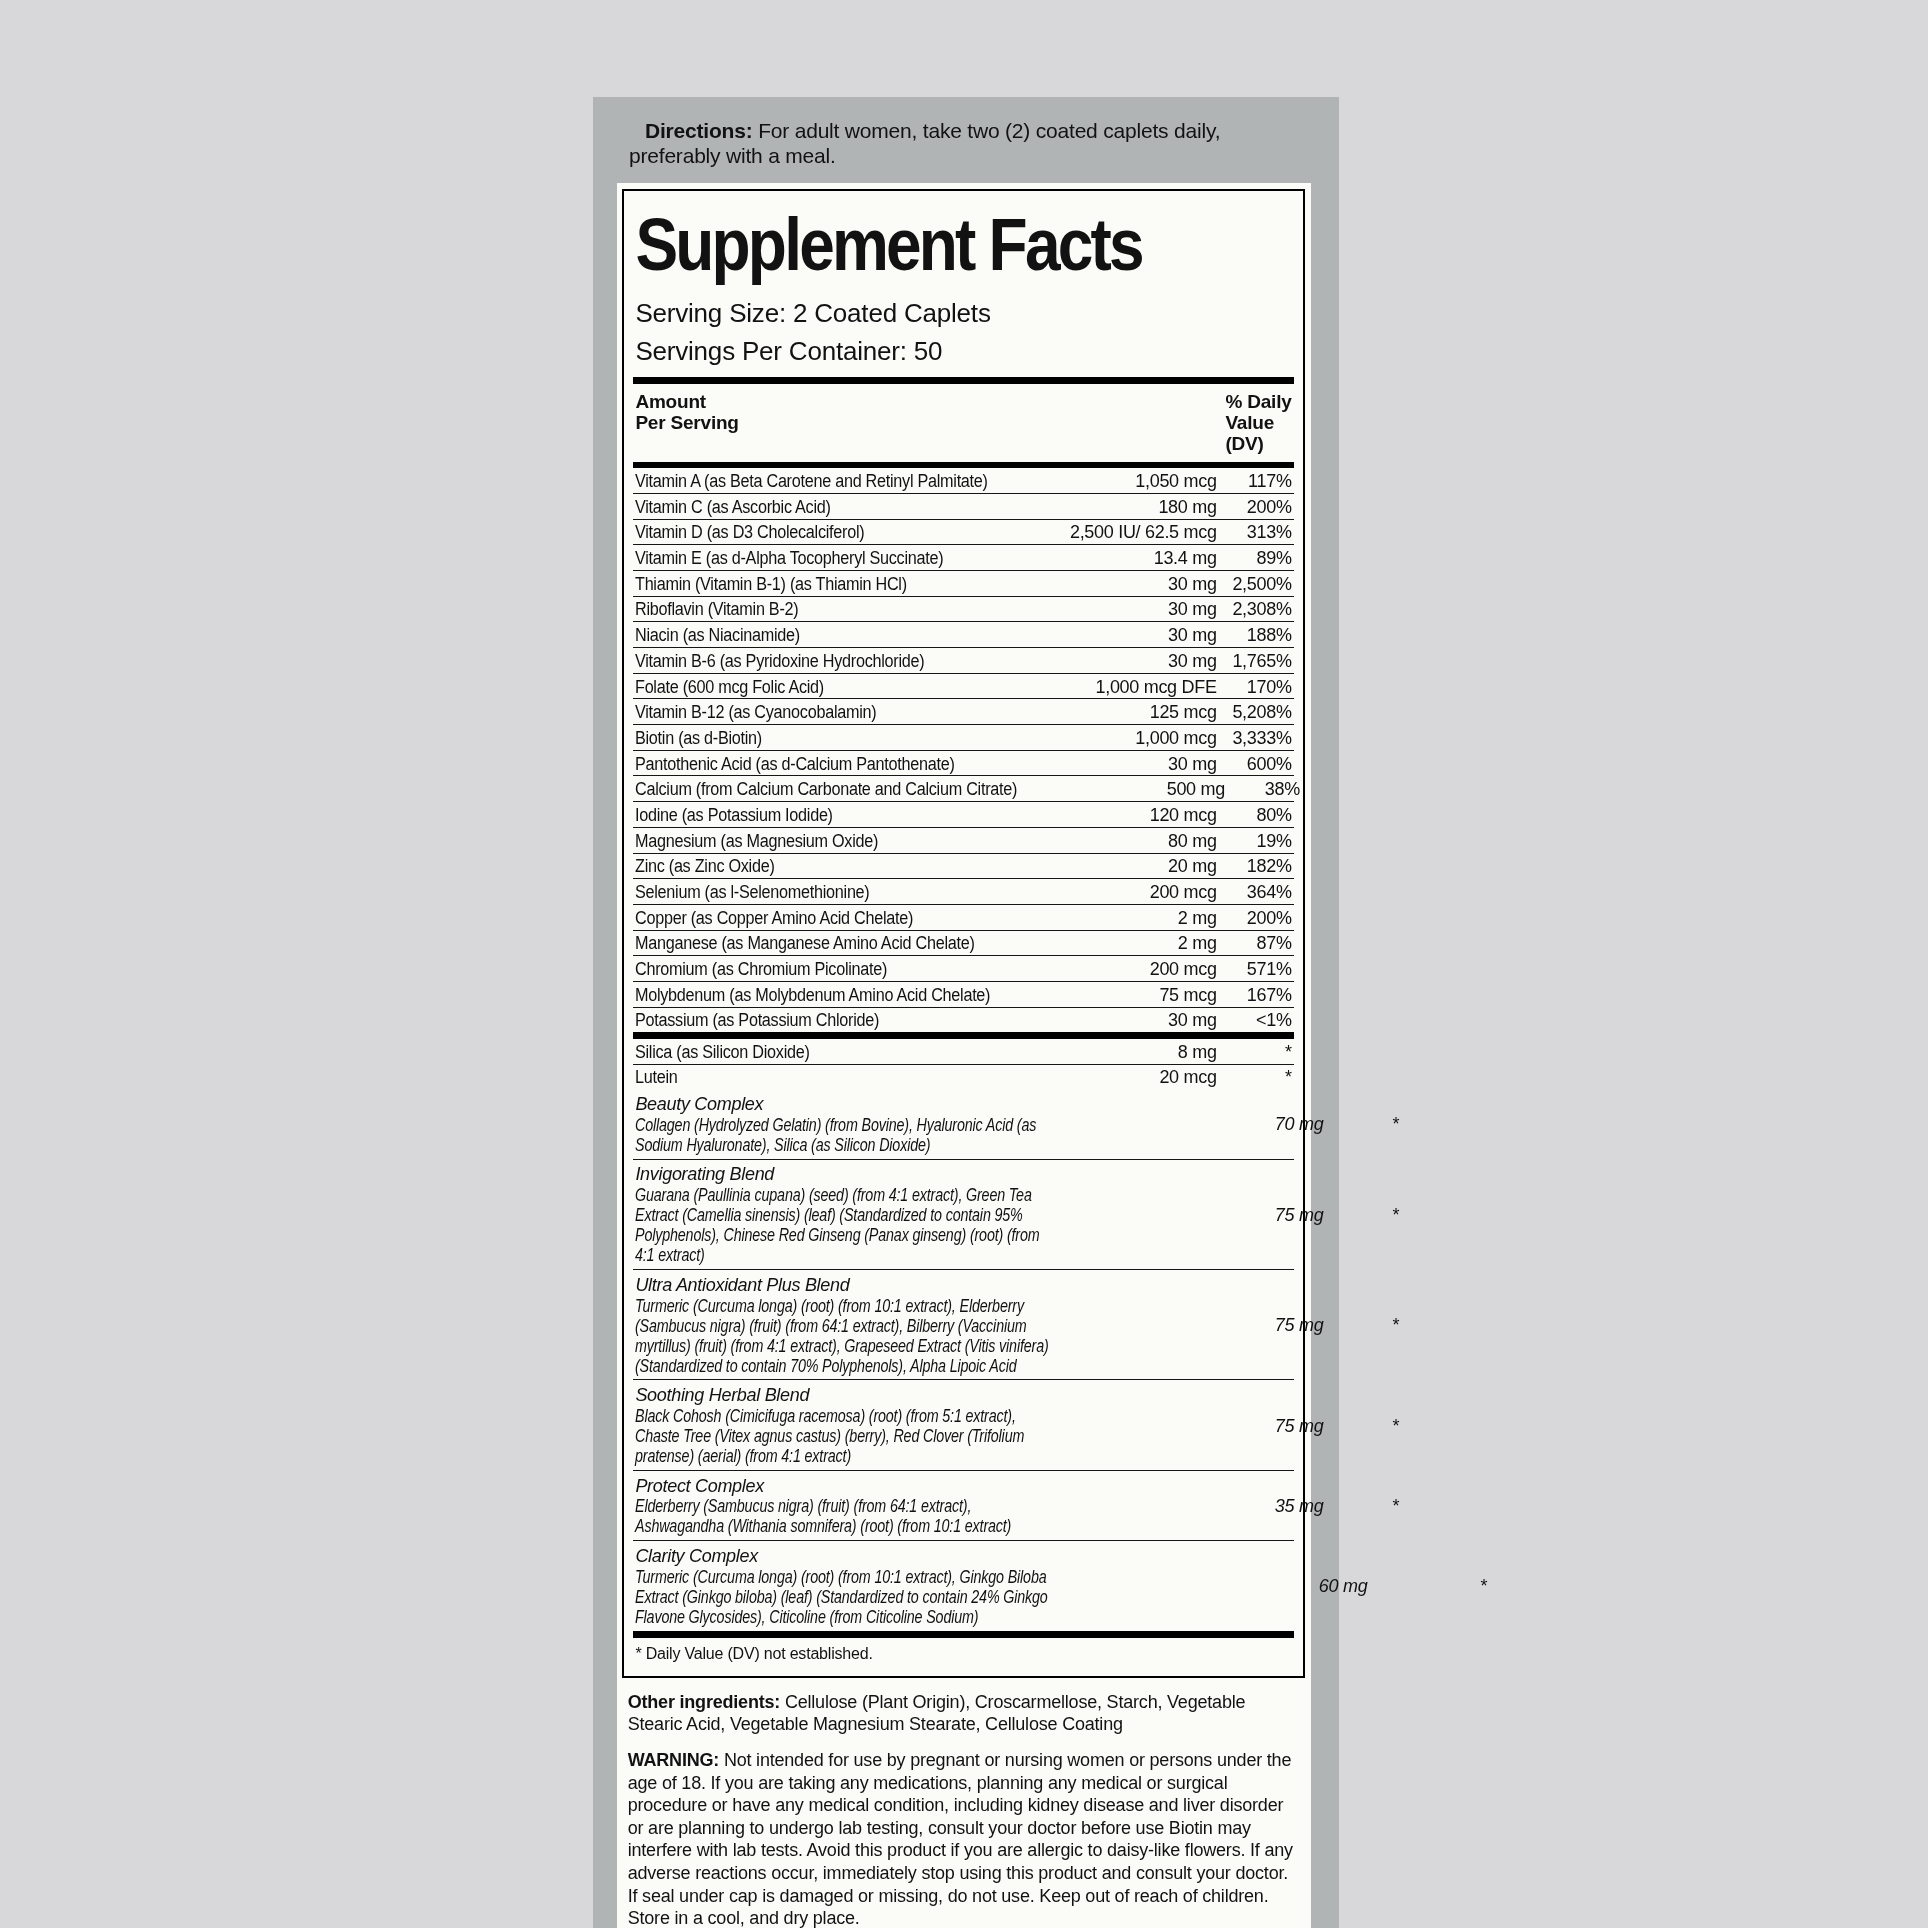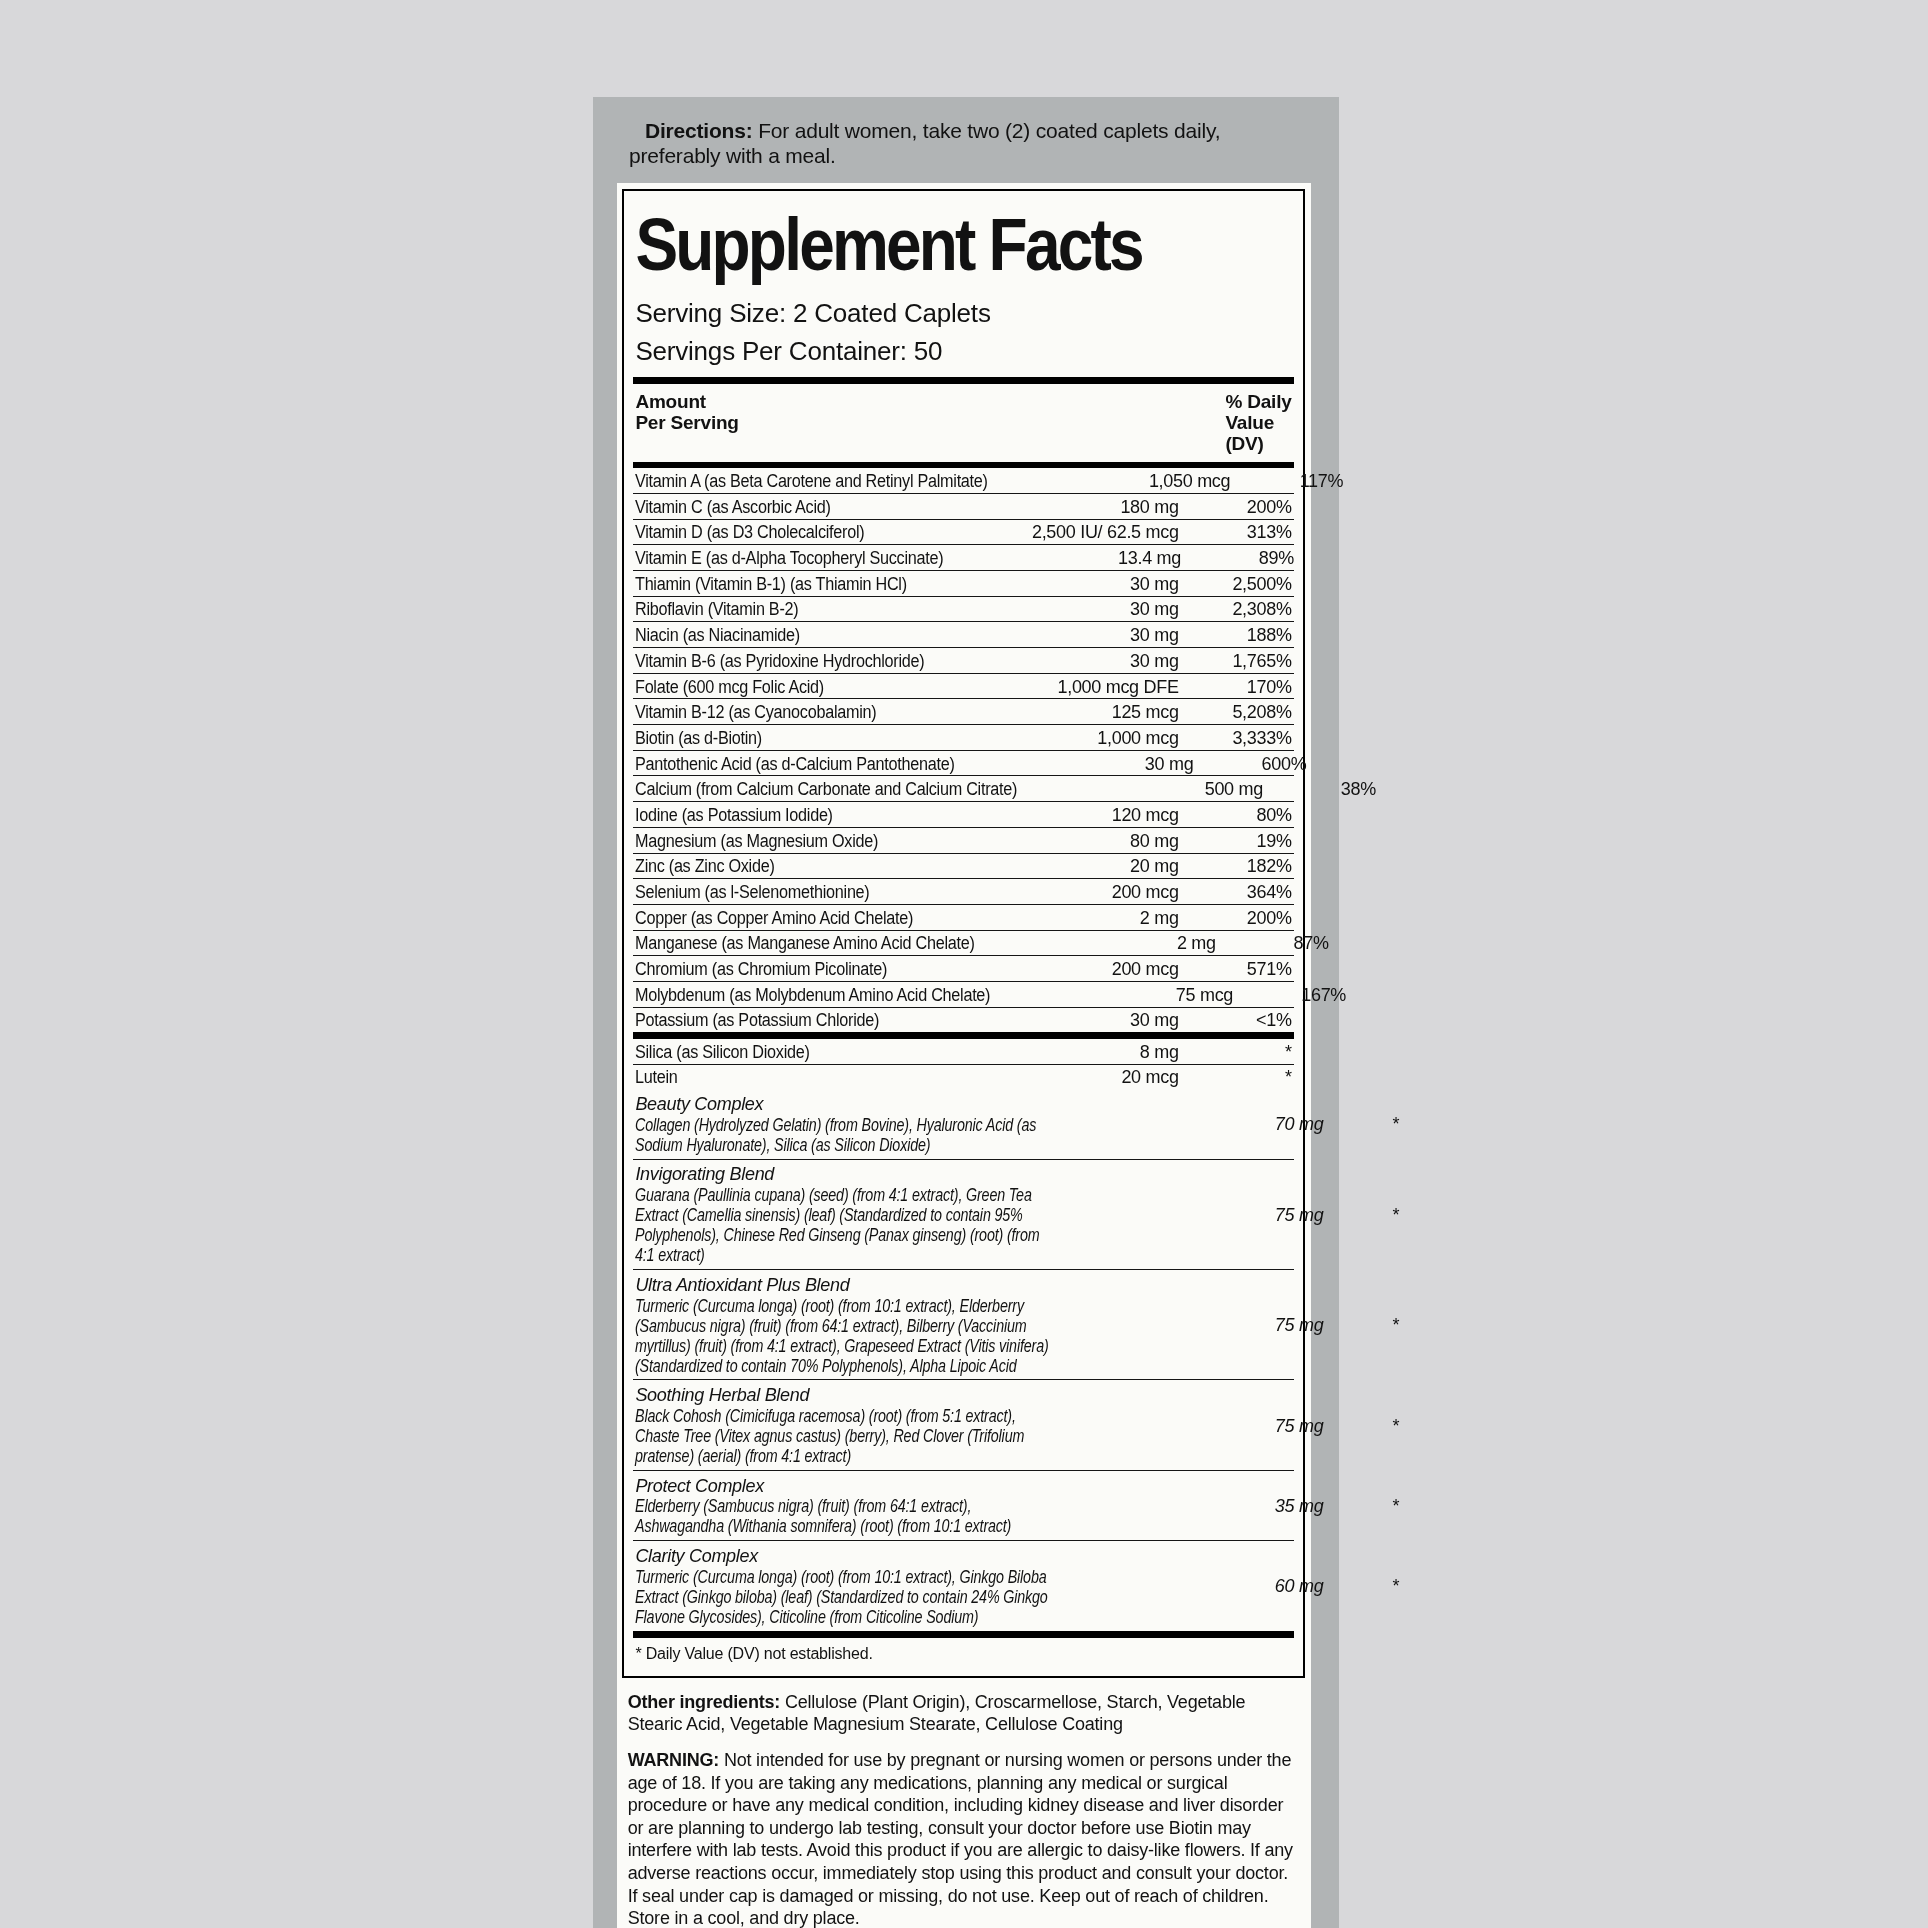--- a/index.html
+++ b/index.html
@@ -37,31 +37,31 @@
   }
   .serv{font-size:26px;margin:3.8px 0 5.6px 1.9px;line-height:1.25;letter-spacing:-0.2px;}
   .bar{height:6.6px;background:#000;}
   .bar.m-top{margin-top:9.4px;}
   .bar.thick{height:7.5px;}
   .hdr{display:flex;justify-content:space-between;padding:7.5px 1.9px 7.5px 1.9px;font-weight:bold;font-size:19px;line-height:21px;letter-spacing:-0.2px;}
   .hdr .right{text-align:left;}
   .rows .row:last-child{border-bottom:none;}
   .row{
     display:flex;align-items:baseline;padding:2.8px 1.9px 1.9px 1.9px;min-height:21px;
-    border-bottom:1.9px solid #161616;font-size:18px;line-height:20px;gap:38px;
+    border-bottom:1.9px solid #161616;font-size:18px;line-height:20px;
   }
   .row .name{flex:1;white-space:nowrap;letter-spacing:-0.3px;transform:scaleX(0.9);transform-origin:left center;}
   .row .amt{width:165px;text-align:right;flex:none;letter-spacing:-0.3px;}
   .row .dv{width:75px;text-align:right;flex:none;letter-spacing:-0.3px;}
   .divider{height:6.6px;background:#000;}
   .blend{
     display:flex;align-items:center;padding:4.7px 1.9px 3.8px 1.9px;
     border-bottom:1.9px solid #161616;font-size:18px;line-height:20px;font-style:italic;
   }
-  .blends .blend:last-child{border-bottom:none;}
+  .blends .blend:last-child{border-bottom:none;gap:44px;}
   .blend .left{flex:1;overflow:visible;}
   .b-title{letter-spacing:-0.3px;margin-bottom:0.9px;}
   .b-desc{width:523px;transform:scaleX(0.795);transform-origin:left center;letter-spacing:-0.2px;}
   .blend .amt{width:165px;text-align:right;flex:none;letter-spacing:-0.3px;}
   .blend .dv{width:75px;text-align:right;flex:none;letter-spacing:-0.3px;}
   .footnote{font-size:16px;padding:6.6px 1.9px 7.5px 1.9px;letter-spacing:-0.2px;}
   .paras{padding:13px 5.6px 3.8px 5.6px;font-size:18px;line-height:22.6px;letter-spacing:-0.2px;}
   .para{margin:0 0 13px 0;}
   .para b{font-weight:bold;}
 </style>

